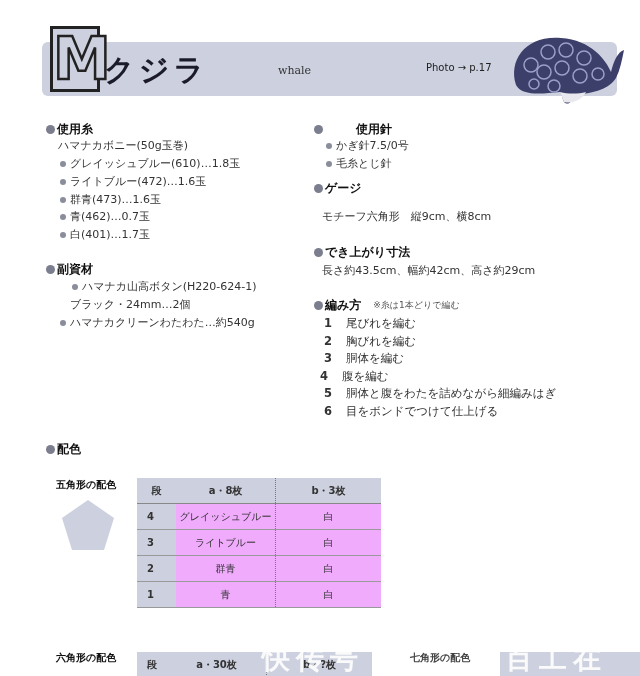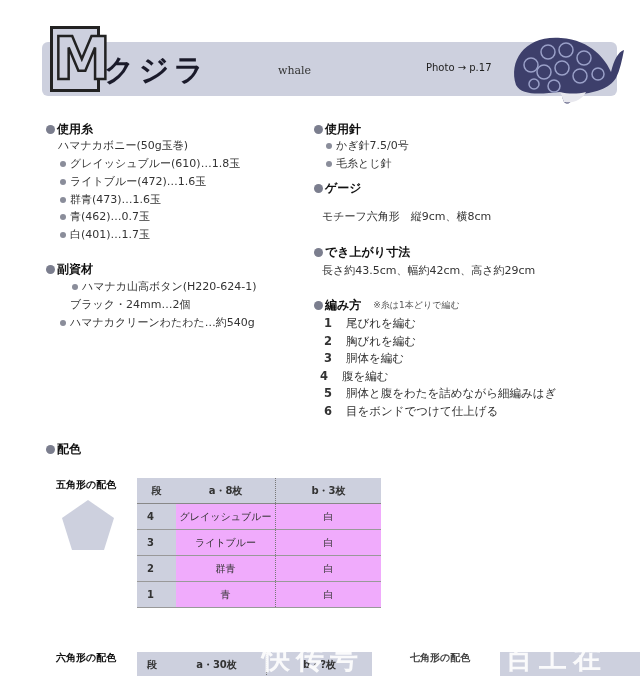--- a/index.html
+++ b/index.html
@@ -97,21 +97,21 @@
 <div class="line" style="left:72px;top:279px;align-items:center;">
     <span class="sdot"></span>
     <span>ハマナカ山高ボタン(H220-624-1)</span>
   </div>
 <div class="line" style="left:70px;top:297px;">ブラック・24mm…2個</div>
 <div class="line" style="left:60px;top:315px;">
     <span class="sdot"></span>
     <span>ハマナカクリーンわたわた…約540g</span>
   </div>
 
-<div class="sec-head" style="left:314px;top:121px;">
+<div class="sec-head" style="left:314px;top:121px;gap:31px;">
   <span class="dot"></span>
   <span>使用針</span>
 </div>
 <div class="line" style="left:326px;top:138px;">
     <span class="sdot"></span>
     <span>かぎ針7.5/0号</span>
   </div>
 <div class="line" style="left:326px;top:156px;">
     <span class="sdot"></span>
     <span>毛糸とじ針</span>

